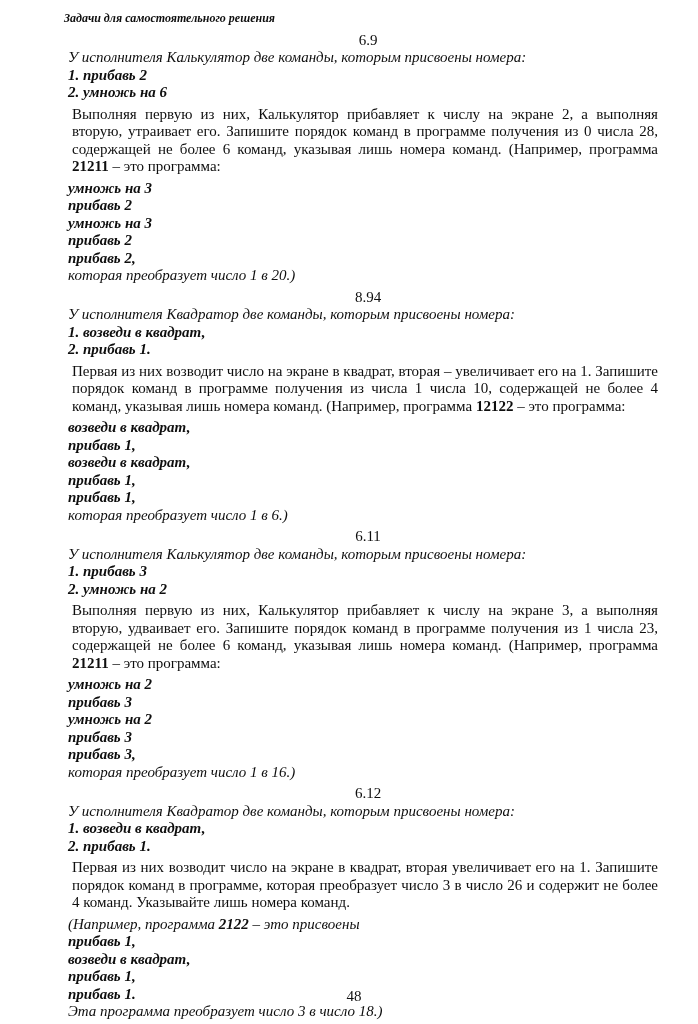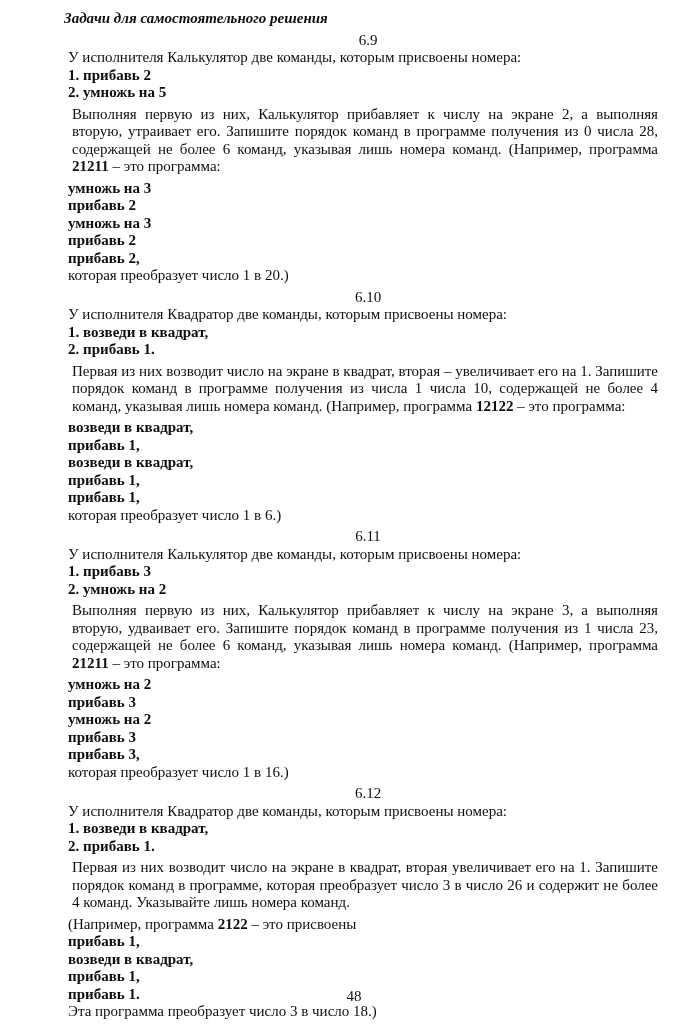--- a/index.html
+++ b/index.html
@@ -13,59 +13,59 @@
     line-height: 17.5px;
     color: #0e0e0e;
     position: relative;
     overflow: hidden;
   }
   .page { padding-top: 10px; }
   .doc-title {
     font-weight: bold;
     font-style: italic;
     margin: 0 0 4px 64px;
-    font-size: 15px;
+    font-size: 12px;
   }
   .problem { margin-top: 4px; }
   .pnum { font-weight: normal; margin-left: 38px; text-align: center; }
   .pcontent { margin-left: 68px; margin-right: 36px; }
-  .line { margin: 0; }
+  .line { margin: 0; font-style: italic; }
   .bold { font-weight: bold; }
   .prose { margin: 4px; text-align: justify; }
   .pageno {
     position: absolute;
     left: 10px; right: 0; top: 988px;
     text-align: center;
   }
 </style>
 </head>
 <body>
 
 <div class="page">
 
   <p class="doc-title">Задачи для самостоятельного решения</p>
 
   <section class="problem">
     <div class="pnum">6.9</div>
     <div class="pcontent">
       <div class="line">У исполнителя Калькулятор две команды, которым присвоены номера:</div>
       <div class="line bold">1. прибавь 2</div>
-      <div class="line bold">2. умножь на 5</div>
+      <div class="line bold">2. умножь на 6</div>
       <p class="prose"><span>Выполняя первую из них, Калькулятор прибавляет к числу на экране 2, а выполняя вторую, утраивает его. Запишите порядок команд в программе получения из 0 числа 28, содержащей не более 6 команд, указывая лишь номера команд. (Например, программа </span><b>21211</b><span> – это программа:</span></p>
       <div class="line bold">умножь на 3</div>
       <div class="line bold">прибавь 2</div>
       <div class="line bold">умножь на 3</div>
       <div class="line bold">прибавь 2</div>
       <div class="line bold">прибавь 2,</div>
       <div class="line">которая преобразует число 1 в 20.)</div>
     </div>
   </section>
 
   <section class="problem">
-    <div class="pnum">6.10</div>
+    <div class="pnum">8.94</div>
     <div class="pcontent">
       <div class="line">У исполнителя Квадратор две команды, которым присвоены номера:</div>
       <div class="line bold">1. возведи в квадрат,</div>
       <div class="line bold">2. прибавь 1.</div>
       <p class="prose"><span>Первая из них возводит число на экране в квадрат, вторая – увеличивает его на 1. Запишите порядок команд в программе получения из числа 1 числа 10, содержащей не более 4 команд, указывая лишь номера команд. (Например, программа </span><b>12122</b><span> – это программа:</span></p>
       <div class="line bold">возведи в квадрат,</div>
       <div class="line bold">прибавь 1,</div>
       <div class="line bold">возведи в квадрат,</div>
       <div class="line bold">прибавь 1,</div>
       <div class="line bold">прибавь 1,</div>

